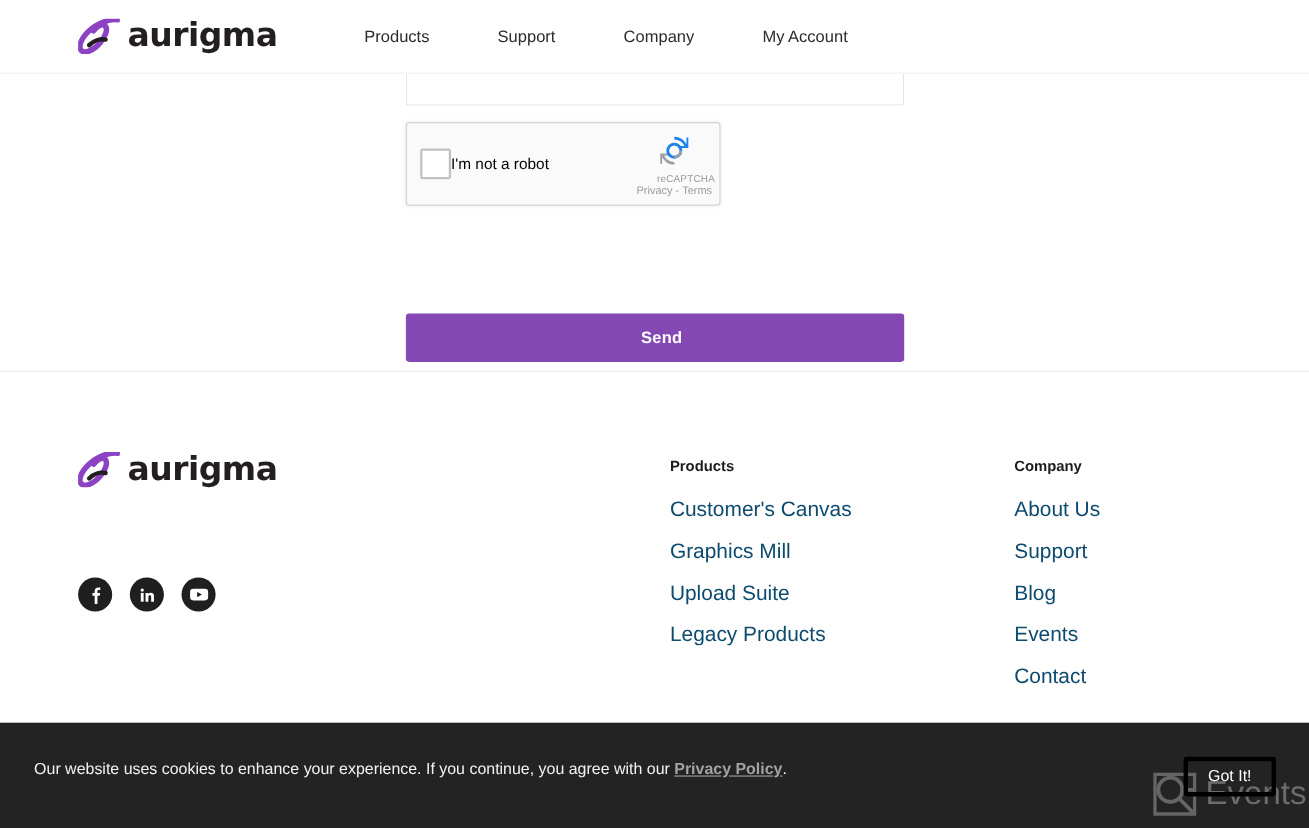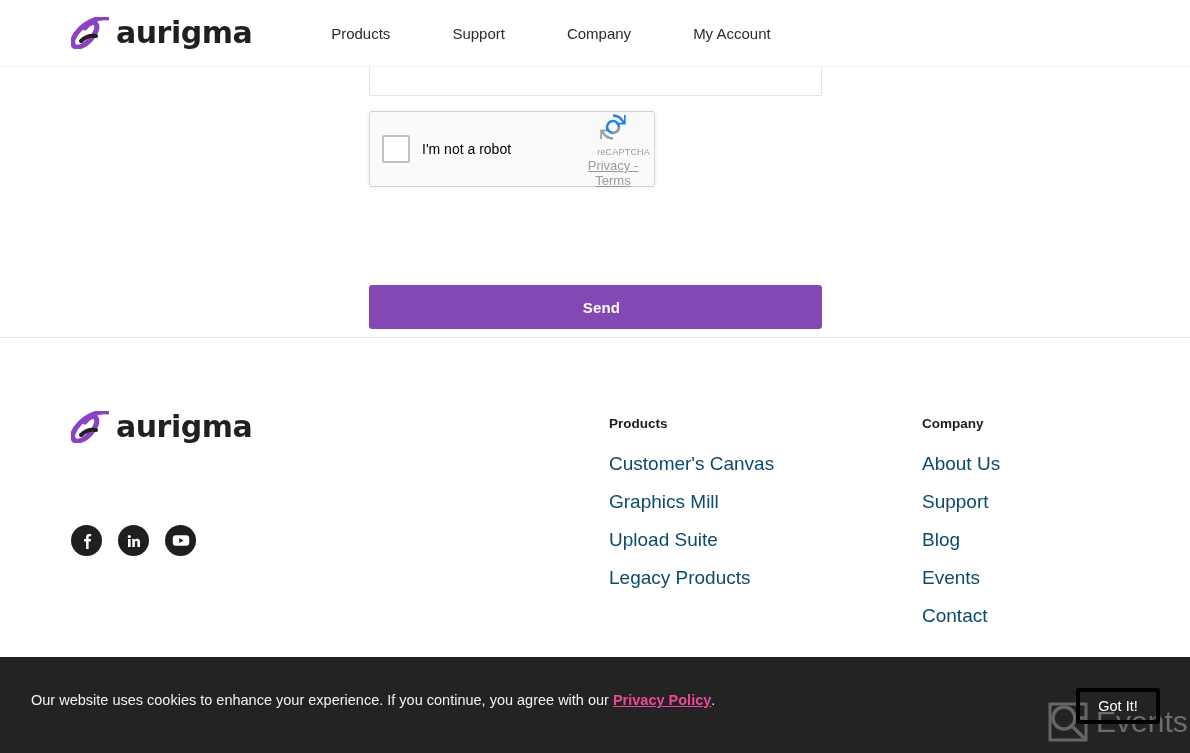--- a/index.html
+++ b/index.html
@@ -107,32 +107,31 @@
     border: 2px solid #c1c1c1;
     background: #fff;
     border-radius: 2px;
     margin-left: 12px;
     cursor: pointer;
     flex: none;
   }
   .rc-label {
     font-size: 14px;
     color: #000000;
-    margin-left: 12px;
     flex: 1;
   }
   .rc-brand {
     width: 74px;
     text-align: center;
     margin-right: 4px;
     flex: none;
   }
   .rc-logo { width: 34px; height: 34px; display: block; margin: 0 auto 3px; }
   .rc-name { font-size: 9px; color: #9b9b9b; letter-spacing: 0.2px; text-align: right; }
-  .rc-terms { font-size: 13px; color: #9b9b9b; margin-top: 1px; text-decoration: underline; }
+  .rc-terms { font-size: 10px; color: #9b9b9b; margin-top: 1px; }
 
   .send-btn {
     position: absolute;
     left: 369px;
     top: 218px;
     width: 453px;
     height: 44px;
     background: #8448b4;
     border: none;
     border-radius: 3px;
@@ -219,21 +218,21 @@
     align-items: flex-start;
   }
   .cookie-text {
     font-size: 14.5px;
     color: #f2f2f2;
     margin-left: 31px;
     margin-top: 35px;
     white-space: nowrap;
   }
   .cookie-link {
-    color: #ec4899;
+    color: #a3a3a3;
     font-weight: bold;
     text-decoration: underline;
     cursor: pointer;
   }
   .got-it {
     position: absolute;
     right: 1190px - 1160px;
     left: 1076px;
     top: 688px;
     width: 84px;

